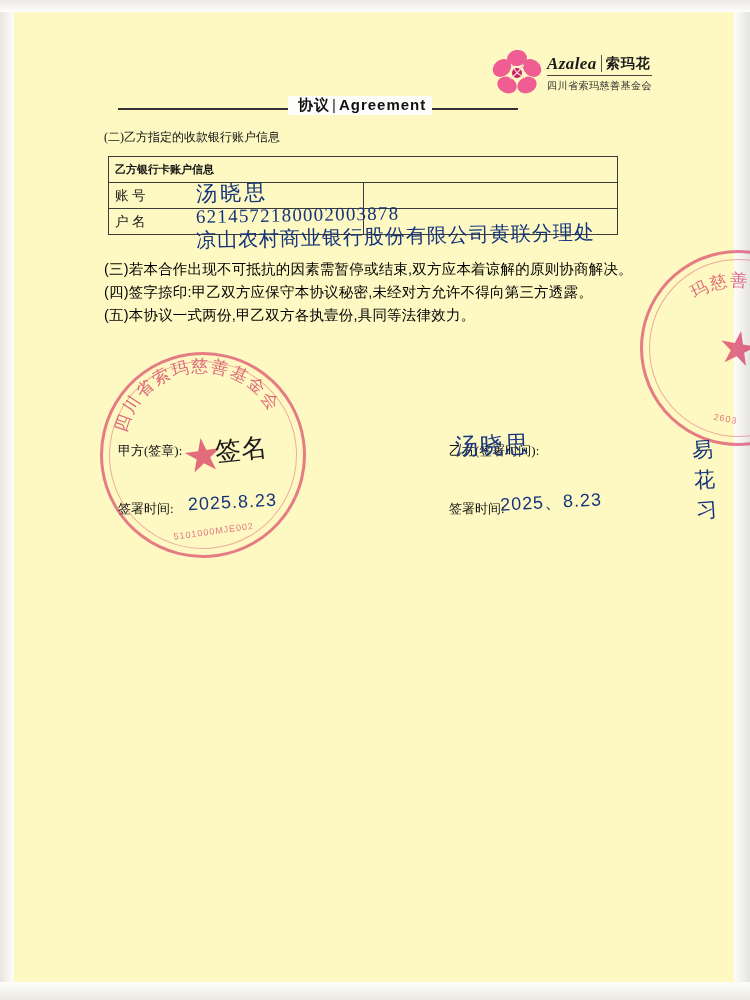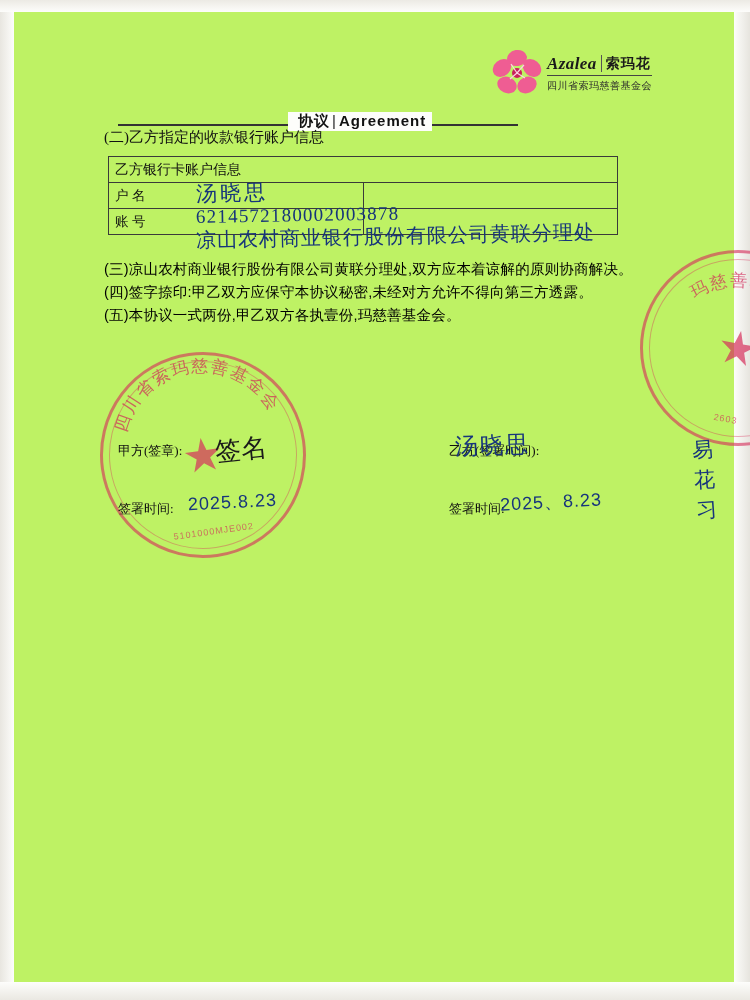--- a/index.html
+++ b/index.html
@@ -10,21 +10,21 @@
     width: 750px;
     height: 1000px;
     background: #ffffff;
     font-family: "Liberation Sans", sans-serif;
     overflow: hidden;
   }
   .page {
     position: relative;
     width: 750px;
     height: 1000px;
-    background: #bef264;
+    background: #fef9c3;
     overflow: hidden;
   }
   
   .page-edge-left {
     position: absolute;
     left: 0; top: 0; bottom: 0;
     width: 14px;
     background: linear-gradient(to right, #e8e6e0, #fdfdfb);
   }
   .page-edge-right {
@@ -95,21 +95,21 @@
     font-size: 10px;
     color: #2a2a2a;
     letter-spacing: 0.5px;
     margin-top: 3px;
     white-space: nowrap;
   }
 
   .title-bar {
     position: absolute;
     left: 118px;
-    top: 112px;
+    top: 96px;
     width: 400px;
     height: 26px;
     text-align: right;
   }
   .title-rule {
     position: absolute;
     left: 0;
     top: 12px;
     width: 400px;
     height: 2px;
@@ -138,21 +138,21 @@
     font-family: "Liberation Serif", serif;
     color: #111;
   }
   .para {
     font-size: 14.5px;
     line-height: 23px;
     letter-spacing: 0.2px;
     margin: 0;
   }
   .sec-head {
-    font-size: 15px;
+    font-size: 12px;
     line-height: 22px;
     margin: 0 0 8px 0;
   }
 
   
   .bank-table {
     width: 510px;
     margin: 0 0 0 4px;
     border-collapse: collapse;
     table-layout: fixed;
@@ -160,21 +160,22 @@
   .bank-table td {
     border: 1px solid #3a3a3a;
     height: 23px;
     font-size: 13.5px;
     padding: 1px 6px;
     color: #111;
     vertical-align: middle;
   }
   .bank-table td.label { width: 78px; }
   .bank-table tr.head td {
-    font-size: 14px;
+    font-size: 11px;
+    font-weight: bold;
   }
 
   
   .ink {
     position: absolute;
     color: #16357a;
     font-family: "Liberation Serif", serif;
     white-space: nowrap;
     transform-origin: left center;
   }
@@ -377,39 +378,39 @@
   </div>
 
   <div class="doc-body">
     <p class="sec-head">(二)乙方指定的收款银行账户信息</p>
     <table class="bank-table">
       <tbody>
           <tr class="head">
         <td colspan="2">乙方银行卡账户信息</td>
       </tr>
       <tr>
-        <td class="label">户 名</td>
+        <td class="label">账 号</td>
         <td></td>
       </tr>
       <tr>
-        <td class="label">账 号</td>
+        <td class="label">户 名</td>
         <td></td>
       </tr>
     </tbody>
       </table>
   </div>
 
   <div class="ink ink-name">汤晓思</div>
   <div class="ink ink-acct">6214572180002003878</div>
   <div class="ink ink-bank">凉山农村商业银行股份有限公司黄联分理处</div>
 
   <div class="clauses">
-    <p class="para">(三)凉山农村商业银行股份有限公司黄联分理处,双方应本着谅解的原则协商解决。</p>
+    <p class="para">(三)若本合作出现不可抵抗的因素需暂停或结束,双方应本着谅解的原则协商解决。</p>
     <p class="para">(四)签字捺印:甲乙双方应保守本协议秘密,未经对方允许不得向第三方透露。</p>
-    <p class="para">(五)本协议一式两份,甲乙双方各执壹份,玛慈善基金会。</p>
+    <p class="para">(五)本协议一式两份,甲乙双方各执壹份,具同等法律效力。</p>
   </div>
 
   <div class="seal seal-main">
     <div class="seal-ring"></div>
     <div class="seal-arc-text">
       <svg viewBox="0 0 200 200">
         <defs>
           <path id="arcMain" d="M 24,112 A 78,78 0 1 1 176,112" fill="none"></path>
         </defs>
         <text>

